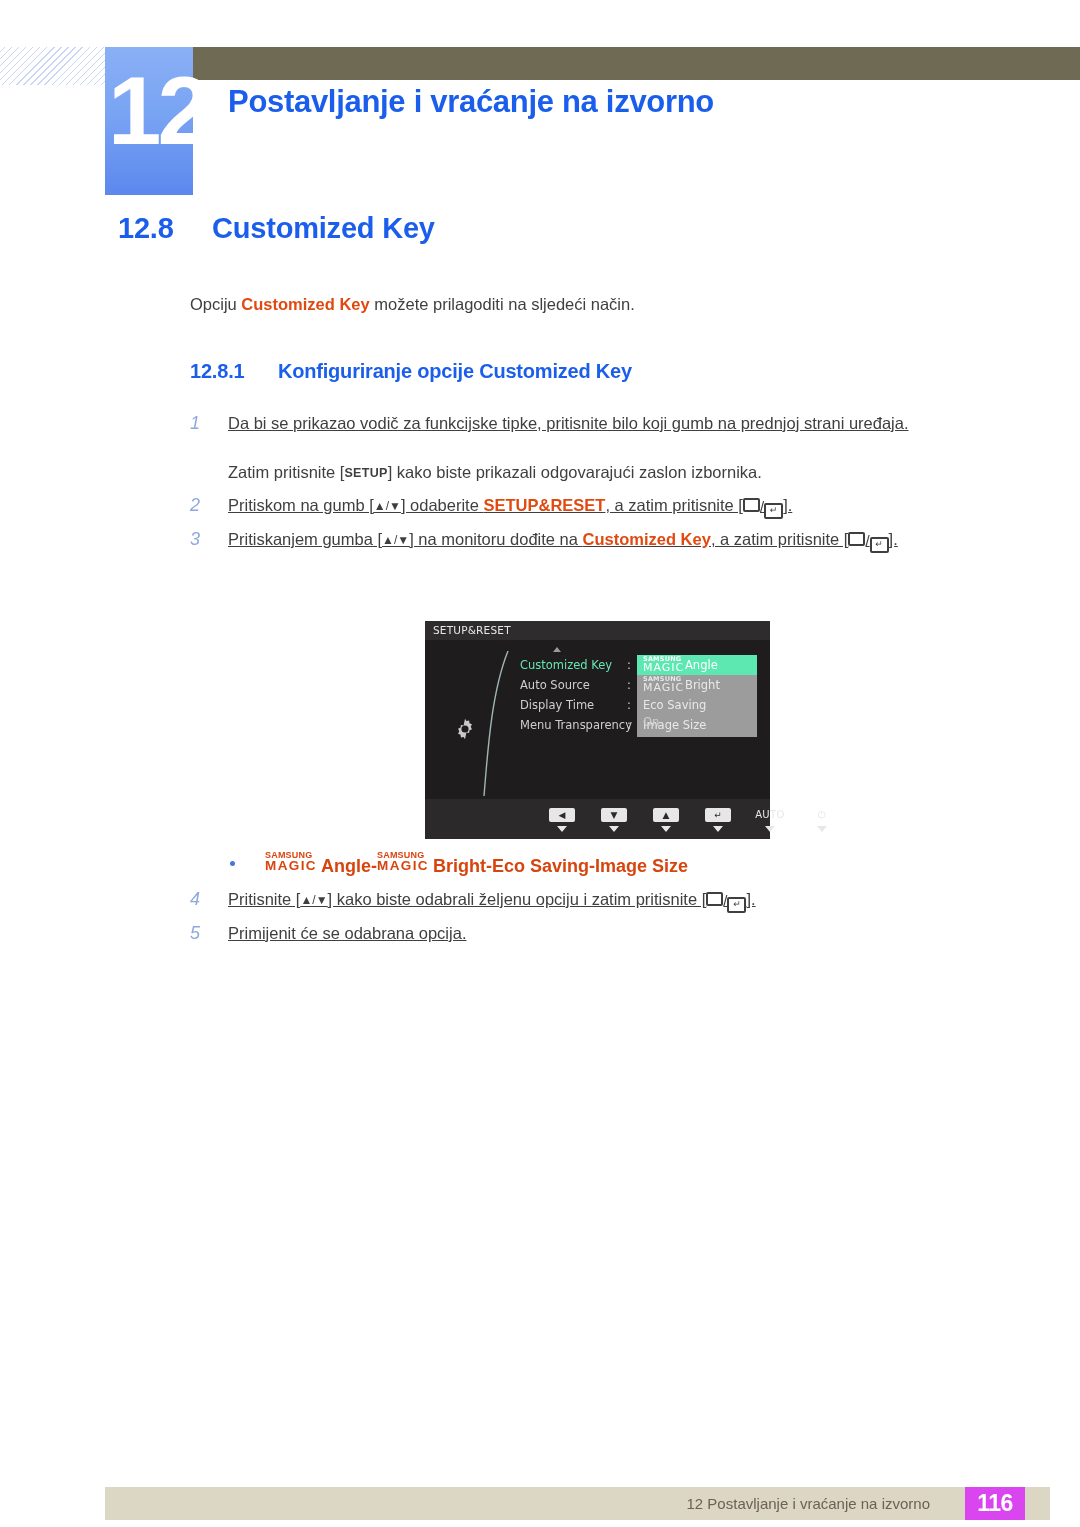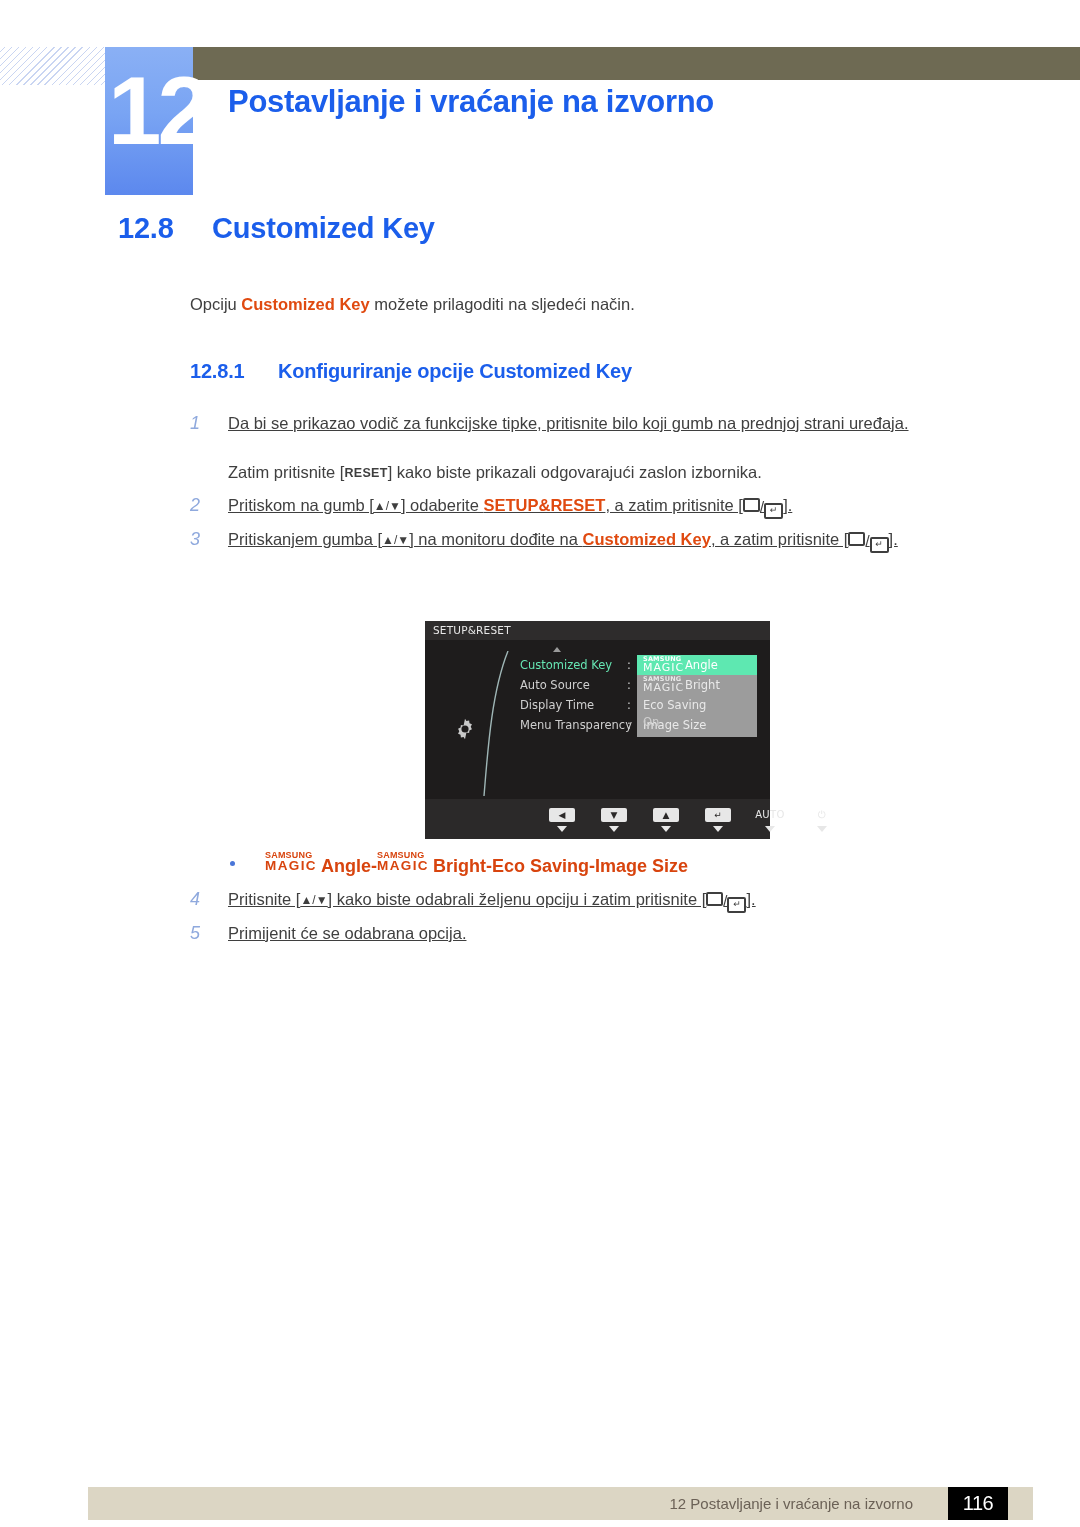--- a/index.html
+++ b/index.html
@@ -397,21 +397,21 @@
     left: 0; top: 9px;
     font-size: 13.5px;
     font-weight: bold;
     letter-spacing: 1.4px;
     line-height: 14px;
   }
 
   
   .footer {
     position: absolute;
-    left: 88px;
+    left: 105px;
     top: 1487px;
     width: 945px;
     height: 33px;
     background: #dcd6c4;
   }
   .footer-text {
     position: absolute;
     right: 120px;
     top: 0;
     height: 33px;
@@ -419,24 +419,24 @@
     font-size: 15px;
     color: #6b6156;
     white-space: nowrap;
   }
   .page-box {
     position: absolute;
     left: 860px;
     top: 0;
     width: 60px;
     height: 33px;
-    background: #000000;
+    background: #d946ef;
     color: #ffffff;
-    font-size: 20px;
-    font-weight: normal;
+    font-size: 23px;
+    font-weight: bold;
     line-height: 33px;
     text-align: center;
     letter-spacing: -0.5px;
   }
 </style>
 </head>
 <body>
 
 <div class="page-header">
   <div class="hatch"></div>
@@ -463,21 +463,21 @@
   </div>
 
   <div class="steps">
 
     <div class="step">
       <div class="step-num">1</div>
       <div class="step-body">Da bi se prikazao vodič za funkcijske tipke, pritisnite bilo koji gumb na prednjoj strani uređaja.</div>
     </div>
     <div class="gap-line"></div>
     <div class="sub-line">
-      <span>Zatim pritisnite [</span><span class="keycap">RESET</span><span>] kako biste prikazali odgovarajući zaslon izbornika.</span>
+      <span>Zatim pritisnite [</span><span class="keycap">SETUP</span><span>] kako biste prikazali odgovarajući zaslon izbornika.</span>
     </div>
 
     <div class="step">
       <div class="step-num">2</div>
       <div class="step-body">
         <span>Pritiskom na gumb [</span><span class="arrowglyph">▲/▼</span><span>] odaberite </span><span class="hl">SETUP&amp;RESET</span><span>, a zatim pritisnite [</span><span class="box-icon"></span><span class="glyph">/</span><span class="ret-icon">↵</span><span>].</span>
       </div>
     </div>
 
     <div class="step">

